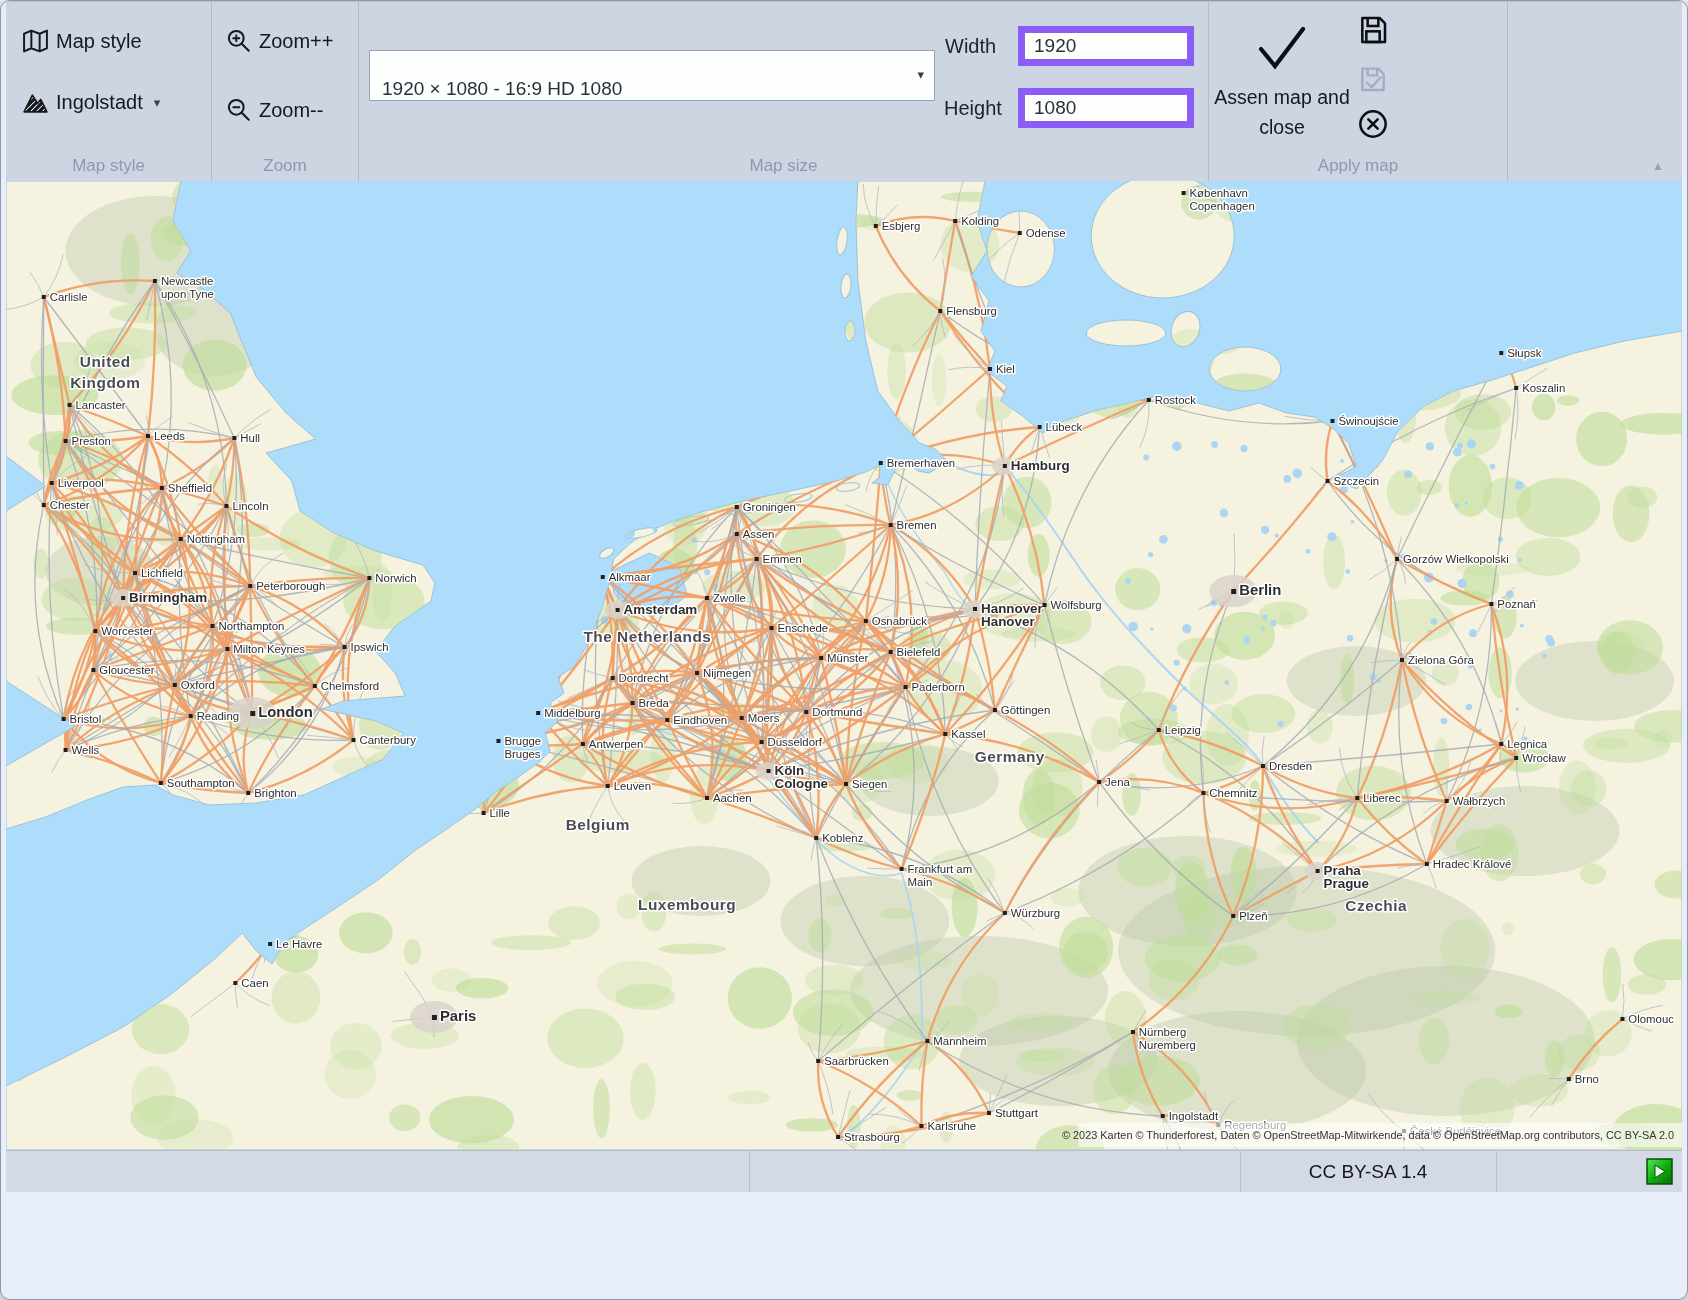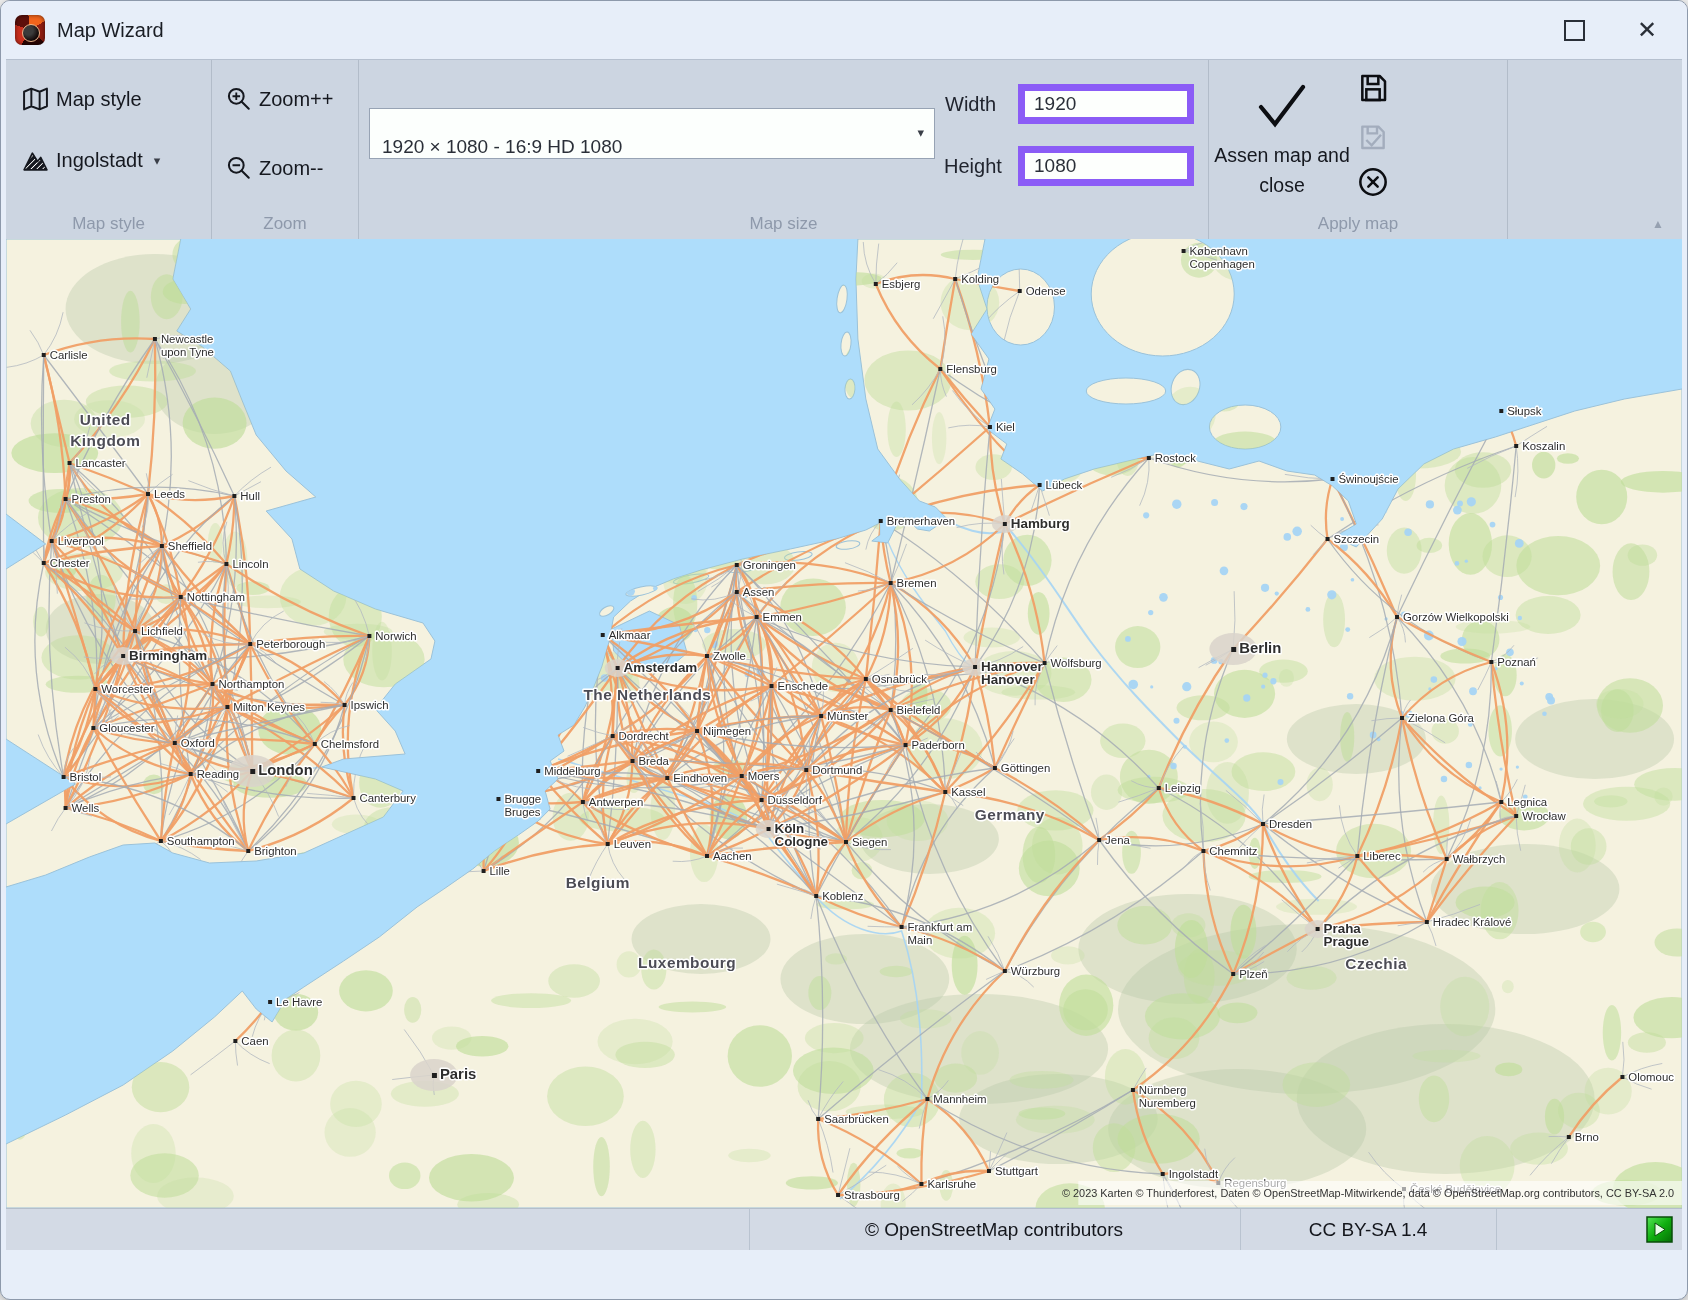--- a/index.html
+++ b/index.html
@@ -42,28 +42,20 @@
   .statusbar{position:relative;margin:0 5px;height:41px;background:#d3dae5;border-top:1px solid #b4becb;font-size:19px;color:#14161c;}
   .sb-sep{position:absolute;top:0;bottom:0;width:1px;background:#b9c3d0;}
   .sb-text{position:absolute;top:0;height:41px;line-height:41px;transform:translateX(-50%);white-space:nowrap;}
   .grip{position:absolute;right:9px;top:7px;width:27px;height:27px;cursor:default;}
 </style>
 </head>
 <body>
 
 <div class="window">
 
-  <div class="titlebar">
-    <div class="app-icon"></div>
-    <div class="title-text">Map Wizard</div>
-    <div class="win-controls">
-      <div class="btn-max"></div>
-      <div class="btn-close">✕</div>
-    </div>
-  </div>
 
   <div class="ribbon">
 
     <div class="toolbar">
 
       <div class="group" style="left:0;width:206px;">
         <div class="rbtn" style="left:16px;top:26px;">
           <svg width="27" height="26" viewBox="0 0 26 24">
             <path d="M2 5 L9 2 L17 5 L24 2 L24 19 L17 22 L9 19 L2 22 Z M9 2 V19 M17 5 V22" fill="none" stroke="#15181f" stroke-width="1.9" stroke-linejoin="round"></path>
           </svg>
@@ -1766,21 +1758,20 @@
         </g>
         <rect x="1080" y="942" width="608" height="24" fill="#ffffff" opacity="0.6"></rect>
         <text x="1680" y="958" font-size="11" text-anchor="end" fill="#333333">© 2023 Karten © Thunderforest, Daten © OpenStreetMap-Mitwirkende, data © OpenStreetMap.org contributors, CC BY-SA 2.0</text>
       </svg>
   </div>
 
   <div class="statusbar">
     <div class="sb-sep" style="left:743px;"></div>
     <div class="sb-sep" style="left:1234px;"></div>
     <div class="sb-sep" style="left:1490px;"></div>
-    <div class="sb-text" style="left:988px;">© OpenStreetMap contributors</div>
     <div class="sb-text" style="left:1362px;">CC BY-SA 1.4</div>
     <div class="grip">
       <svg width="27" height="27" viewBox="0 0 27 27">
         <defs>
             <linearGradient id="gg" x1="0" y1="0" x2="1" y2="1">
           <stop offset="0" stop-color="#57e657"></stop>
               <stop offset="0.5" stop-color="#0faf0f"></stop>
               <stop offset="1" stop-color="#066d06"></stop>
         </linearGradient>
           </defs>

